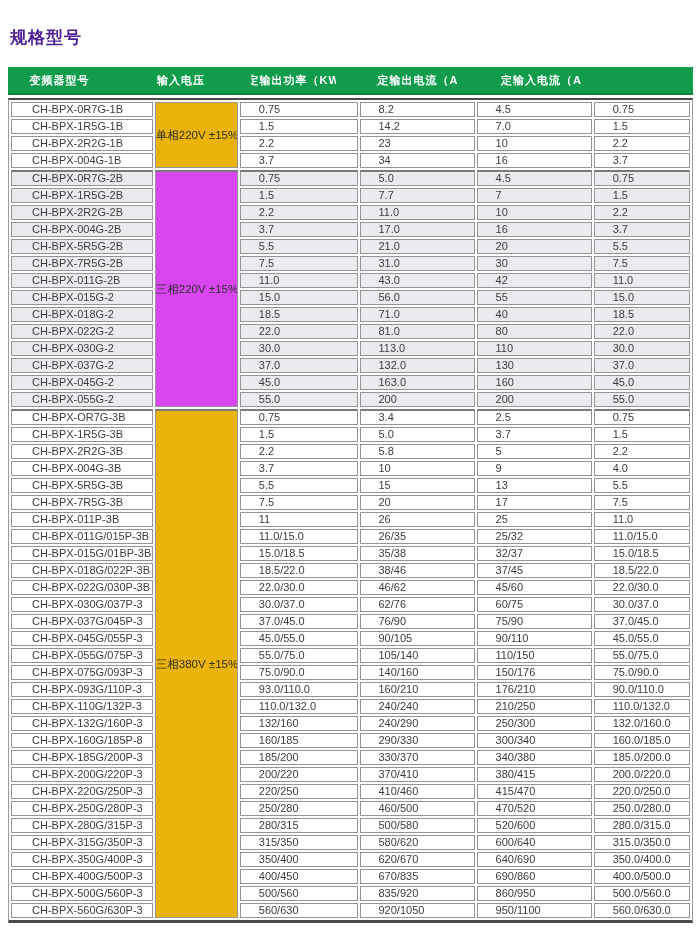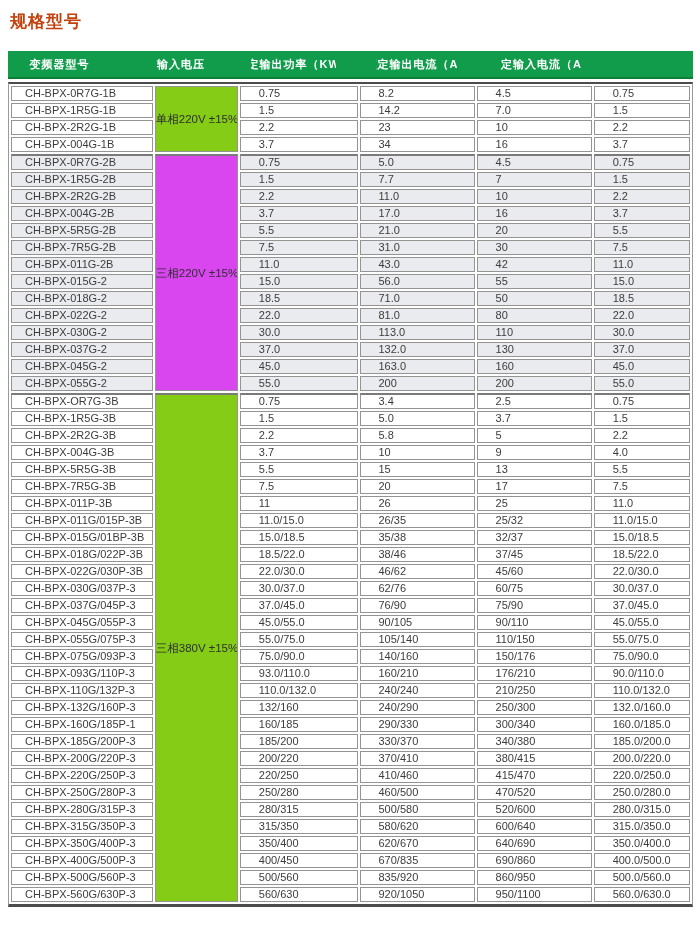--- a/index.html
+++ b/index.html
@@ -7,23 +7,23 @@
     width:700px; height:947px;
     font-family:"Liberation Sans","DejaVu Sans",sans-serif;
     color:#3c3c3c;
     box-sizing:border-box;
   }
   .page { padding:6px 7px 0 8px; }
 
   .page-title {
     font-size:17px;
     font-weight:bold;
-    color:#c2410c;
+    color:#4c1d95;
     letter-spacing:1px;
-    margin:4px 0 18px 2px;
+    margin:20px 0 18px 2px;
   }
 
   
   .header-bar {
     display:flex;
     height:26px;
     background:var(--green,#109c4b);
     border-bottom:2px solid var(--green-dark,#0a8038);
     gap:40px;
   }
@@ -50,26 +50,26 @@
     border:1px solid #949494;
     height:13px;
     font-size:11px;
     line-height:13px;
     padding:0;
     background:#ffffff;
     overflow:hidden;
     white-space:nowrap;
     vertical-align:middle;
   }
-  td.model-cell { padding-left:13px; }
+  td.model-cell { padding-left:20px; }
   td.num       { padding-left:18px; }
   td.voltage-cell {
     text-align:center;
     font-size:11.5px;
-    background:#84cc16;
+    background:#eab308;
     color:#2f2f2f;
   }
   tr.shaded td { background:var(--shade,#e9ebee); }
   tr.shaded td.voltage-cell { background:#d946ef; }
   tr.group-start td { border-top:2px solid #7a7a7a; }
 
   
   .c1 { width:21.2%; }
   .c2 { width:12.4%; }
   .c3 { width:17.6%; }
@@ -185,21 +185,21 @@
           <td class="model-cell">CH-BPX-015G-2</td>
           <td class="num">15.0</td>
           <td class="num">56.0</td>
           <td class="num">55</td>
           <td class="num">15.0</td>
         </tr>
         <tr class="shaded">
           <td class="model-cell">CH-BPX-018G-2</td>
           <td class="num">18.5</td>
           <td class="num">71.0</td>
-          <td class="num">50</td>
+          <td class="num">40</td>
           <td class="num">18.5</td>
         </tr>
         <tr class="shaded">
           <td class="model-cell">CH-BPX-022G-2</td>
           <td class="num">22.0</td>
           <td class="num">81.0</td>
           <td class="num">80</td>
           <td class="num">22.0</td>
         </tr>
         <tr class="shaded">
@@ -358,21 +358,21 @@
           <td class="num">110.0/132.0</td>
         </tr>
         <tr>
           <td class="model-cell">CH-BPX-132G/160P-3</td>
           <td class="num">132/160</td>
           <td class="num">240/290</td>
           <td class="num">250/300</td>
           <td class="num">132.0/160.0</td>
         </tr>
         <tr>
-          <td class="model-cell">CH-BPX-160G/185P-1</td>
+          <td class="model-cell">CH-BPX-160G/185P-8</td>
           <td class="num">160/185</td>
           <td class="num">290/330</td>
           <td class="num">300/340</td>
           <td class="num">160.0/185.0</td>
         </tr>
         <tr>
           <td class="model-cell">CH-BPX-185G/200P-3</td>
           <td class="num">185/200</td>
           <td class="num">330/370</td>
           <td class="num">340/380</td>

